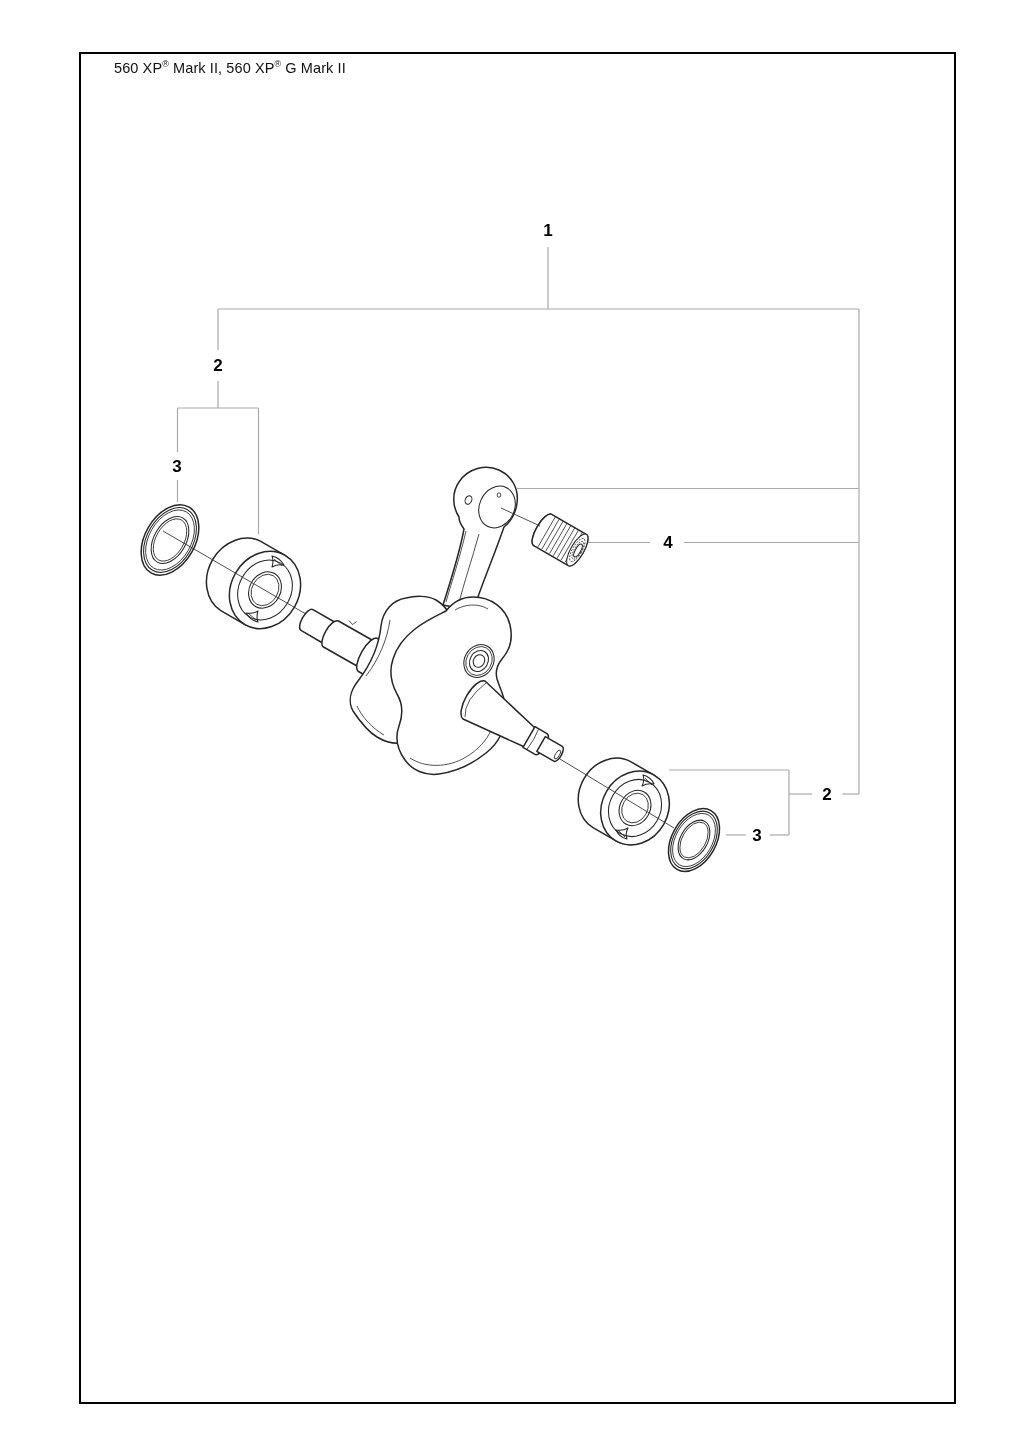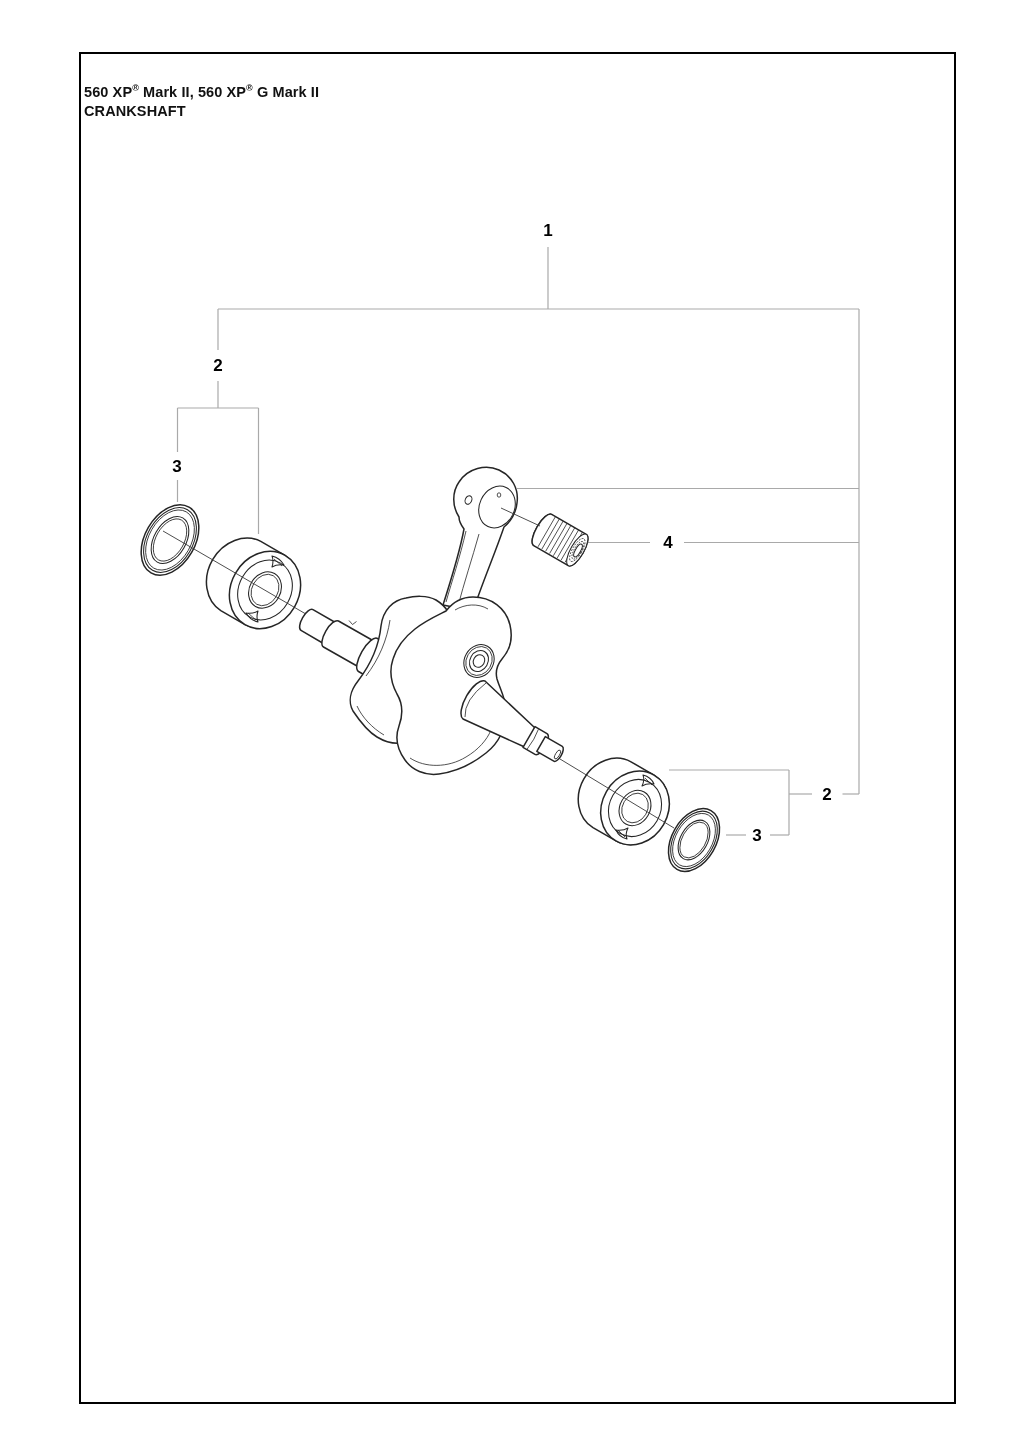--- a/index.html
+++ b/index.html
@@ -14,24 +14,23 @@
   html,body{background:var(--bg);}
   body{
     width:1024px;height:1448px;position:relative;
     font-family:"Liberation Sans", sans-serif;color:var(--text);
   }
   .page-frame{
     position:absolute;left:79px;top:52px;width:877px;height:1352px;
     border:2px solid var(--border);background:var(--bg);
   }
   .doc-header{
-    position:absolute;left:84px;top:59px;width:500px;
-    font-size:14.5px;font-weight:bold;line-height:18.5px;color:var(--text);
+    position:absolute;left:114px;top:59px;width:500px;
+    font-size:14.5px;font-weight:normal;line-height:18.5px;color:var(--text);
     letter-spacing:0.1px;
-    margin-top:24px;
   }
   .doc-header sup{font-size:9px;vertical-align:super;line-height:0;}
   .diagram-svg{position:absolute;left:0;top:0;width:1024px;height:1448px;}
   .callout{
     position:absolute;transform:translate(-50%,-50%);
     font-size:17px;font-weight:bold;color:#000;line-height:1;
   }
   
   .s-main{fill:#fff;stroke:var(--line);stroke-width:1.5;stroke-linejoin:round;}
   .s-med{fill:none;stroke:var(--line);stroke-width:1.05;stroke-linejoin:round;}
@@ -40,21 +39,20 @@
   .s-axis{fill:none;stroke:var(--axis);stroke-width:0.9;}
   .s-call{fill:none;stroke:var(--callout);stroke-width:1.2;}
 </style>
 </head>
 <body>
 
 <div class="page-frame"></div>
 
 <div class="doc-header">
   <div><span>560 XP</span><sup>®</sup><span> Mark II, 560 XP</span><sup>®</sup><span> G Mark II</span></div>
-  <div>CRANKSHAFT</div>
 </div>
 
 <svg class="diagram-svg" viewBox="0 0 1024 1448" xmlns="http://www.w3.org/2000/svg">
 
   <g>
     <path class="s-call" d="M548,247 L548,309"></path>
     <path class="s-call" d="M218,309 L859,309"></path>
     <path class="s-call" d="M859,309 L859,794"></path>
     <path class="s-call" d="M218,309 L218,350"></path>
     <path class="s-call" d="M218,381 L218,408"></path>

